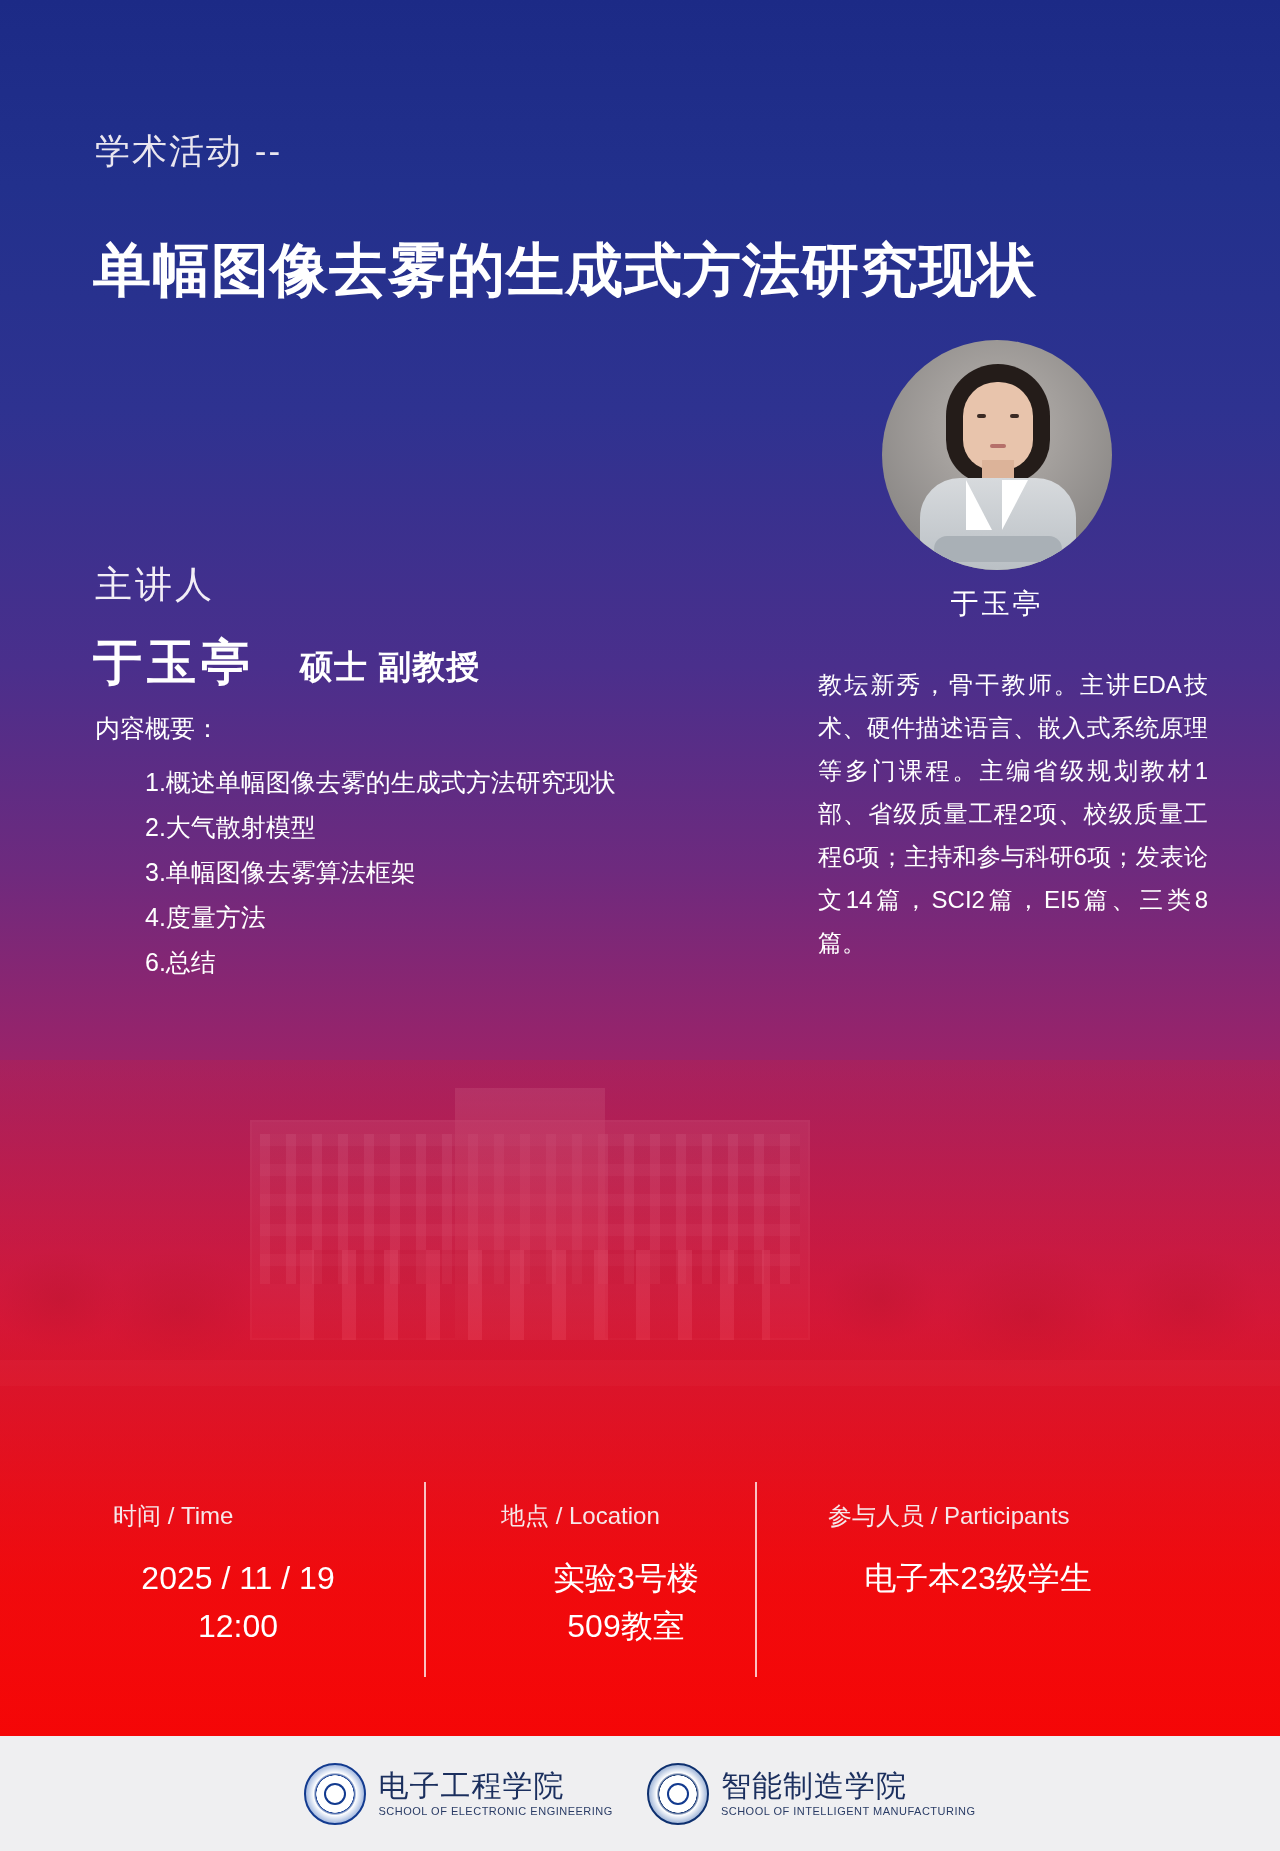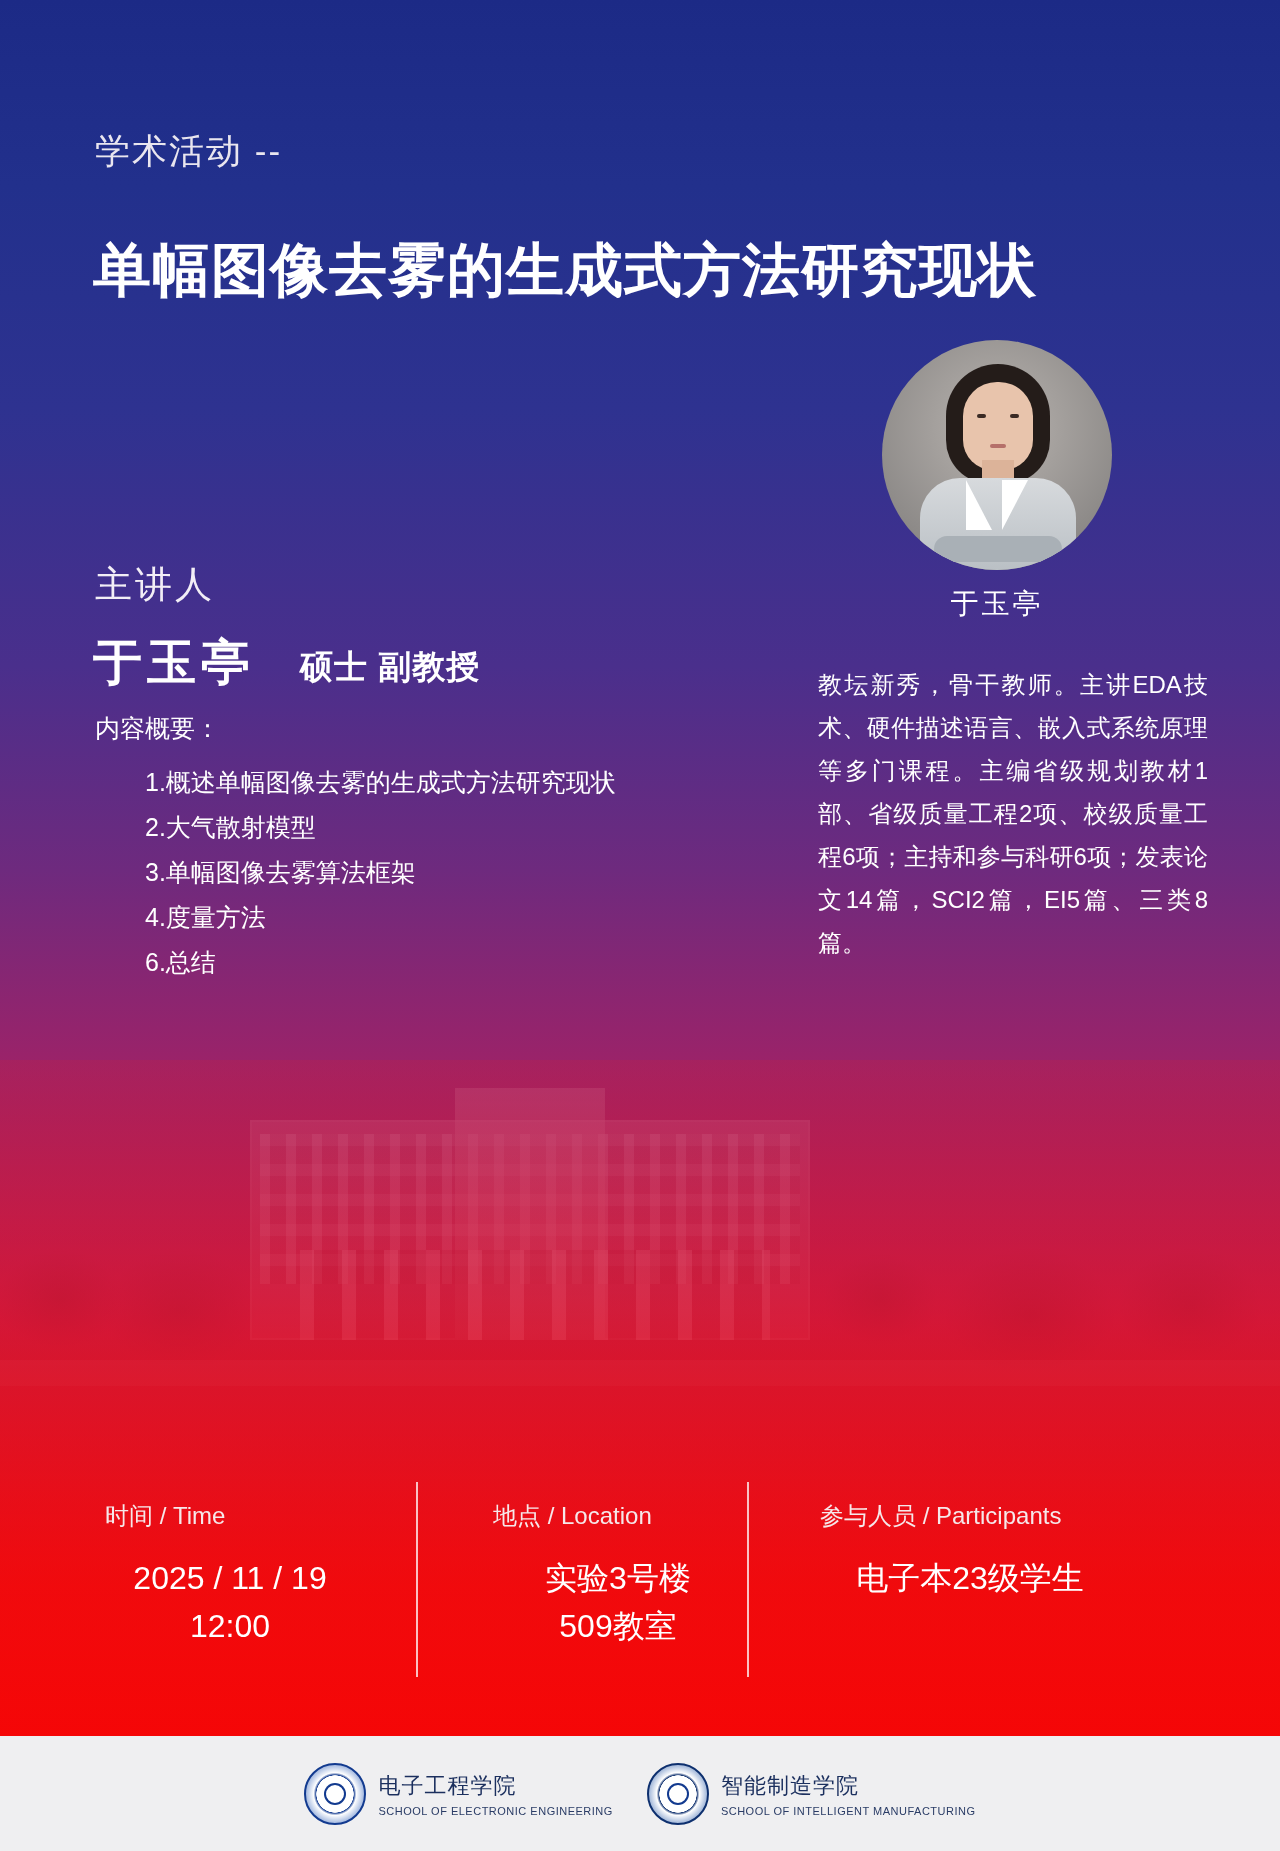--- a/index.html
+++ b/index.html
@@ -269,21 +269,21 @@
     font-size: 24px;
     line-height: 43px;
     color: #ffffff;
     text-align: justify;
     margin-top: 28px;
   }
 
   
   .info {
     position: absolute;
-    left: 8px;
+    left: 16px;
     right: 0;
     top: 1500px;
     height: 200px;
     padding-left: 26px;
   }
   .info-col {
     position: absolute;
     top: 0;
   }
   .info-col.c1 { left: 97px; width: 250px; }
@@ -345,21 +345,21 @@
     margin: -11px 0 0 -11px;
     border-radius: 50%;
     background: #ffffff;
     box-shadow: 0 0 0 2px #123a8f inset;
   }
   .seal.b {
     border-color: #0d2f6e;
     background: radial-gradient(circle, #ffffff 45%, #0d2f6e 46%, #ffffff 52%, #14499f 100%);
   }
   .logo-text .cn {
-    font-size: 22px;
+    font-size: 30px;
     color: #1b2f5e;
     letter-spacing: 1px;
     line-height: 34px;
   }
   .logo-text .en {
     font-size: 11px;
     color: #2a3c66;
     letter-spacing: 0.5px;
     line-height: 16px;
   }

